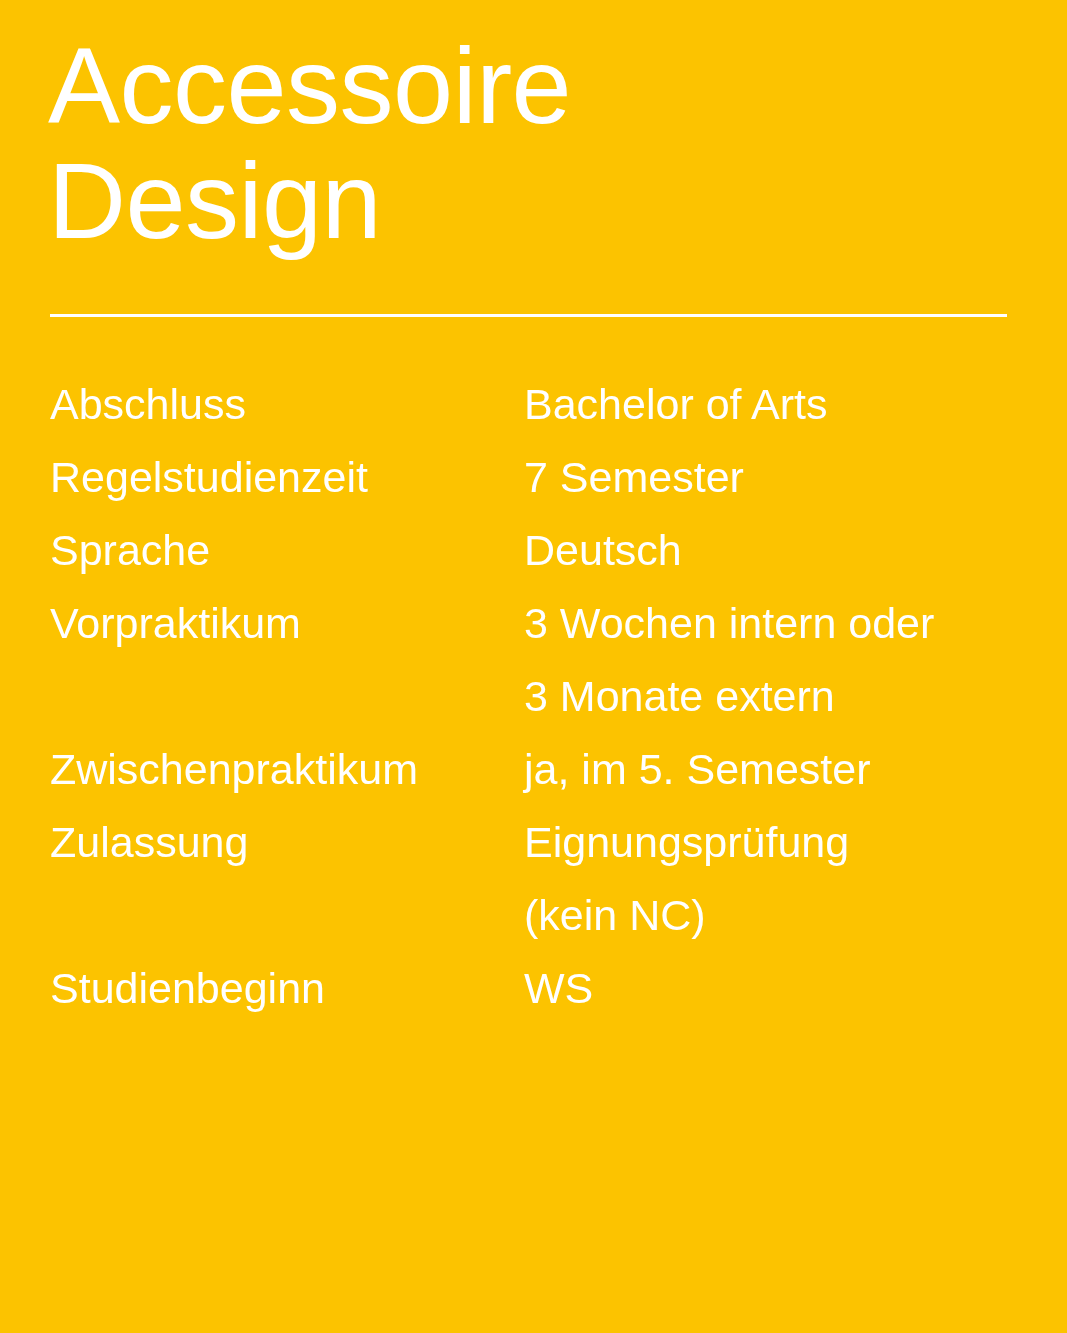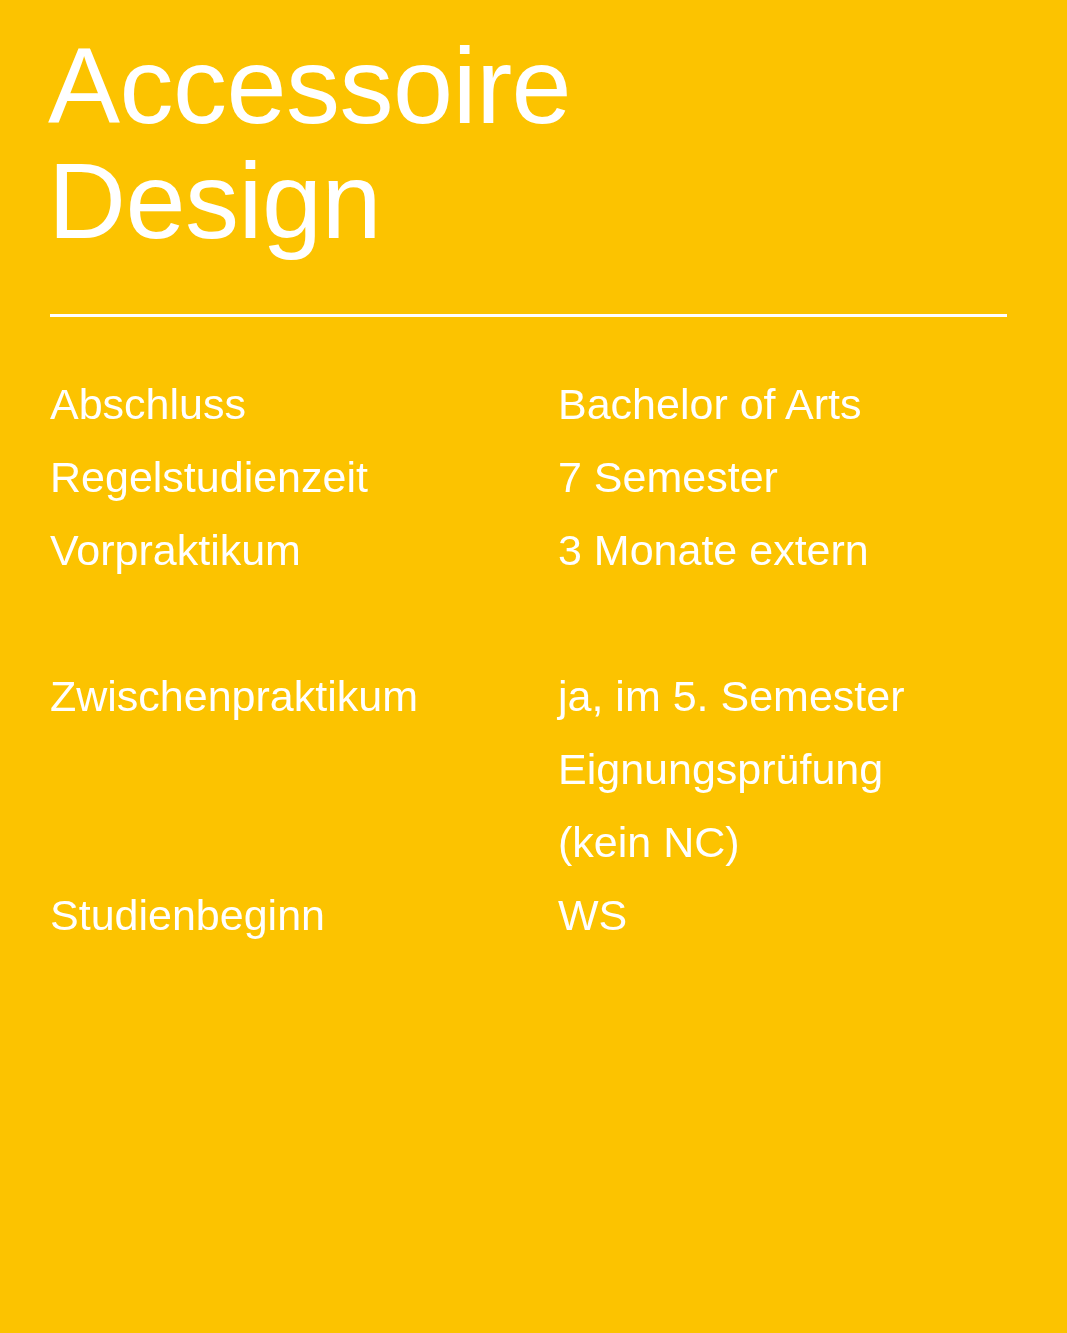--- a/index.html
+++ b/index.html
@@ -73,21 +73,21 @@
     font-size: 43px;
     font-weight: 300;
     line-height: 73px;
     color: #ffffff;
     white-space: nowrap;
   }
   .fact-label {
     left: 50px;
   }
   .fact-value {
-    left: 558px;
+    left: 524px;
   }
   .fact-value .value-line {
     display: block;
     line-height: 73px;
   }
 </style>
 </head>
 <body>
 
 <div class="page">
@@ -108,37 +108,45 @@
       </span>
     </div>
 
     <div class="fact-row">
       <span class="fact-label">Regelstudienzeit</span>
       <span class="fact-value">
         <span class="value-line">7 Semester</span>
       </span>
     </div>
 
+    <div class="fact-row">
+      <span class="fact-label">Sprache</span>
+      <span class="fact-value">
+        <span class="value-line">Deutsch</span>
+      </span>
+    </div>
 
     <div class="fact-row tall">
       <span class="fact-label">Vorpraktikum</span>
       <span class="fact-value">
+        <span class="value-line">3 Wochen intern oder</span>
         <span class="value-line">3 Monate extern</span>
       </span>
     </div>
 
     <div class="fact-row">
       <span class="fact-label">Zwischenpraktikum</span>
       <span class="fact-value">
         <span class="value-line">ja, im 5. Semester</span>
       </span>
     </div>
 
 
     <div class="fact-row tall">
+      <span class="fact-label">Zulassung</span>
       <span class="fact-value">
         <span class="value-line">Eignungsprüfung</span>
         <span class="value-line">(kein NC)</span>
       </span>
     </div>
 
     <div class="fact-row">
       <span class="fact-label">Studienbeginn</span>
       <span class="fact-value">
         <span class="value-line">WS</span>

